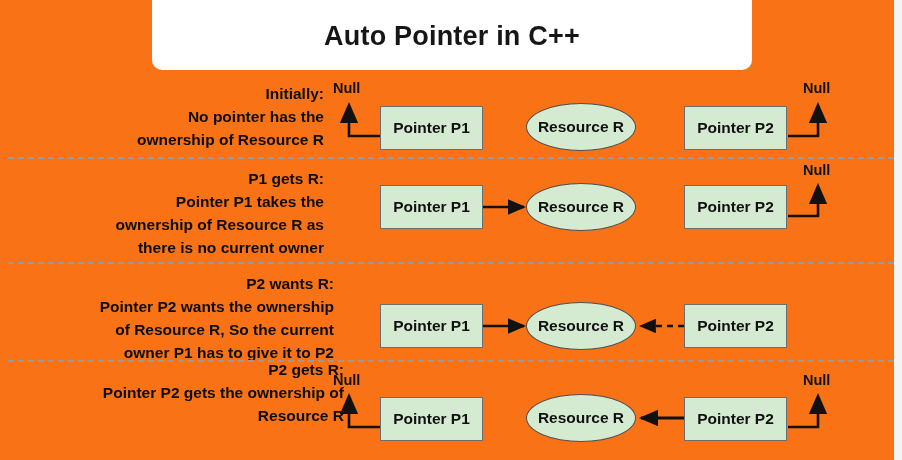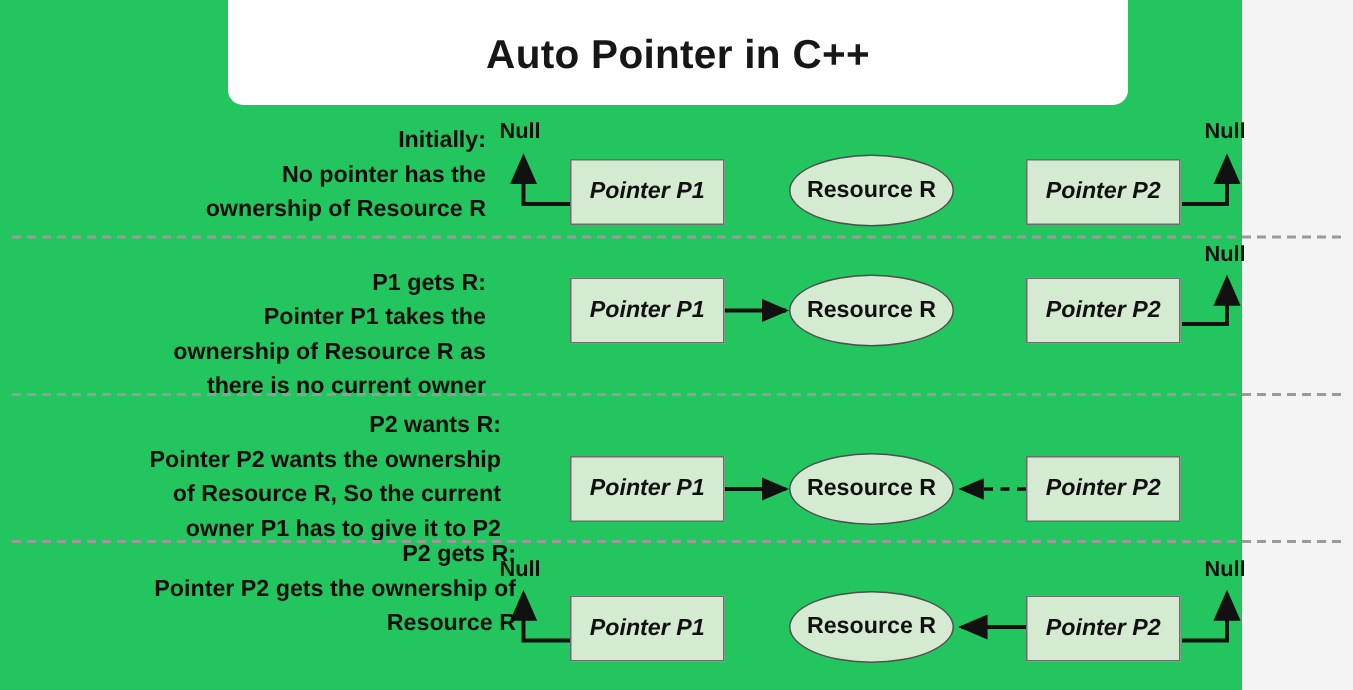--- a/index.html
+++ b/index.html
@@ -10,23 +10,23 @@
     width: 902px;
     height: 460px;
     background: #f4f4f4;
     font-family: "Liberation Sans", sans-serif;
     overflow: hidden;
     position: relative;
   }
 
   #canvas {
     position: relative;
-    width: 828px;
+    width: 894px;
     height: 460px;
-    background: #22c55e;
+    background: #f97316;
   }
 
   
   .title-card {
     position: absolute;
     left: 152px;
     top: -6px;
     width: 600px;
     height: 76px;
     background: #ffffff;
@@ -81,21 +81,20 @@
     background: #d5ebd1;
     border: 1.5px solid #6d6d6d;
     box-sizing: border-box;
     display: flex;
     align-items: center;
     justify-content: center;
     font-size: 15.5px;
     font-weight: 700;
     color: #111111;
     font-family: "Liberation Sans", sans-serif;
-    font-style: italic;
   }
   .node-ellipse {
     position: absolute;
     width: 110px;
     height: 48px;
     background: #d5ebd1;
     border: 1.5px solid #4f4f4f;
     border-radius: 50%;
     box-sizing: border-box;
     display: flex;
@@ -186,21 +185,21 @@
     <div class="node-ellipse" style="left:526px; top:103px;">Resource R</div>
 
     <div class="node-box" style="left:684px; top:106px;">Pointer P2</div>
 
     <div class="null-label" style="left:803px; top:80px;">Null</div>
 
     <div class="row-sep" style="top:157px;"></div>
   </div>
 
   <div class="row">
-    <div class="caption" style="top:177px;">P1 gets R:
+    <div class="caption" style="top:167px;">P1 gets R:
 Pointer P1 takes the
 ownership of Resource R as
 there is no current owner</div>
 
     <div class="node-box" style="left:380px; top:185px;">Pointer P1</div>
 
     <div class="node-ellipse" style="left:526px; top:183px;">Resource R</div>
 
     <div class="node-box" style="left:684px; top:185px;">Pointer P2</div>
 

